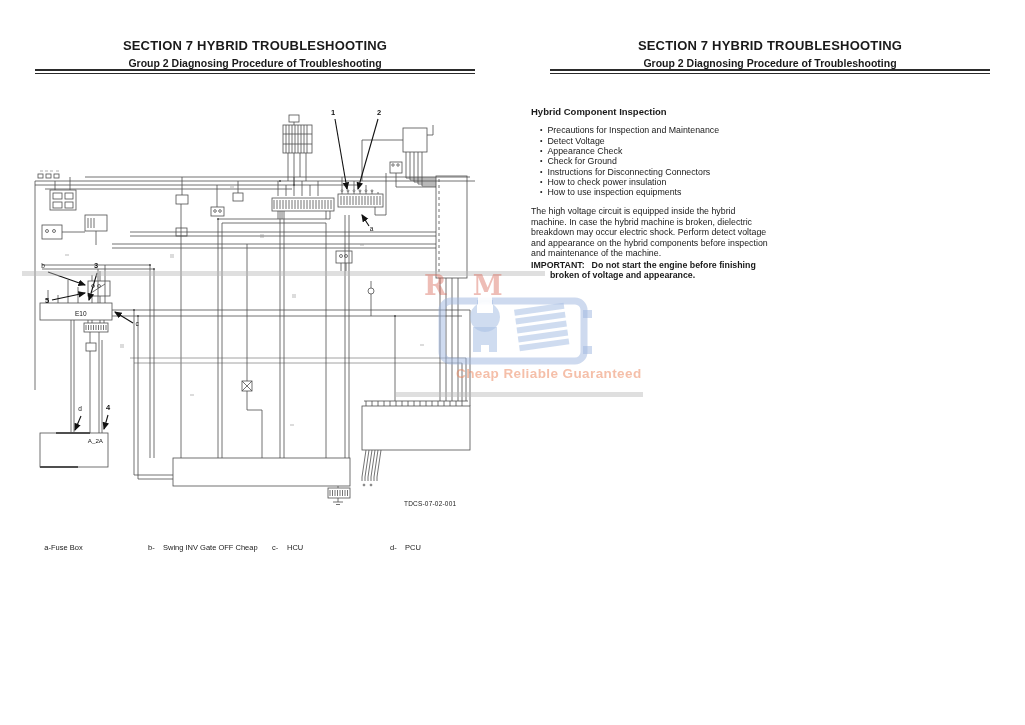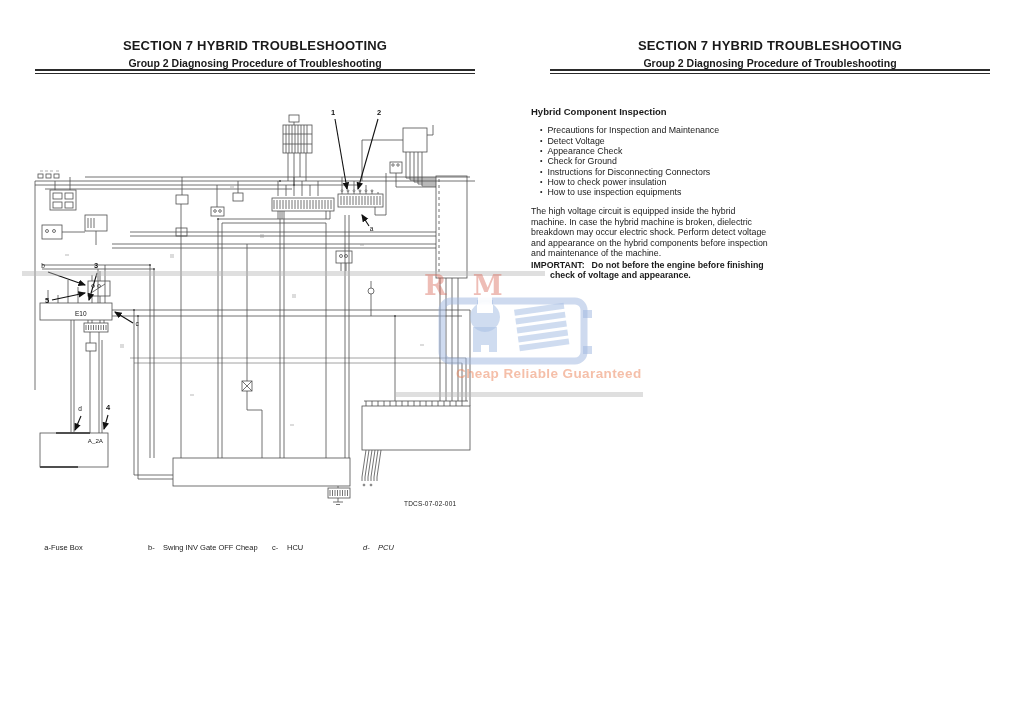--- a/index.html
+++ b/index.html
@@ -247,21 +247,21 @@
 
   <div class="legend-item" style="left:36px;text-align:right;">
     <span class="k">a-</span><span>Fuse Box</span>
   </div>
   <div class="legend-item" style="left:148px;">
     <span class="k">b-</span><span>Swing INV Gate OFF Cheap</span>
   </div>
   <div class="legend-item" style="left:272px;">
     <span class="k">c-</span><span>HCU</span>
   </div>
-  <div class="legend-item" style="left:363px;font-style:italic;">
+  <div class="legend-item" style="left:390px;">
     <span class="k">d-</span><span>PCU</span>
   </div>
 
   <div class="abs ft-rule" style="left:35px;top:676px;width:440px;"></div>
   <div class="abs ft-num" style="left:35px;top:682px;width:440px;">T7-2-5</div>
 
   <div class="abs pg-header" style="left:550px;top:38px;width:440px;">
     <div class="sec">SECTION 7 HYBRID TROUBLESHOOTING</div>
     <div class="grp">Group 2 Diagnosing Procedure of Troubleshooting</div>
   </div>
@@ -272,21 +272,21 @@
     <ul>
       <li>Precautions for Inspection and Maintenance</li>
       <li>Detect Voltage</li>
       <li>Appearance Check</li>
       <li>Check for Ground</li>
       <li>Instructions for Disconnecting Connectors</li>
       <li>How to check power insulation</li>
       <li>How to use inspection equipments</li>
     </ul>
     <p>The high voltage circuit is equipped inside the hybrid machine. In case the hybrid machine is broken, dielectric breakdown may occur electric shock. Perform detect voltage and appearance on the hybrid components before inspection and maintenance of the machine.</p>
-    <p class="important"><span>IMPORTANT:</span><span class="imp-txt">Do not before the engine before finishing check of voltage and appearance.</span></p>
+    <p class="important"><span>IMPORTANT:</span><span class="imp-txt">Do not start the engine before finishing broken of voltage and appearance.</span></p>
   </div>
 
   <div class="abs ft-rule" style="left:550px;top:676px;width:440px;"></div>
   <div class="abs ft-num" style="left:550px;top:682px;width:440px;">T7-2-8</div>
 
   <div class="abs wm wm-band" style="left:22px;top:271px;width:523px;height:5px;"></div>
   <div class="abs wm wm-band" style="left:395px;top:392px;width:248px;height:5px;"></div>
 
   <div class="abs wm wm-letters" style="left:424px;top:270px;">R M</div>
 

